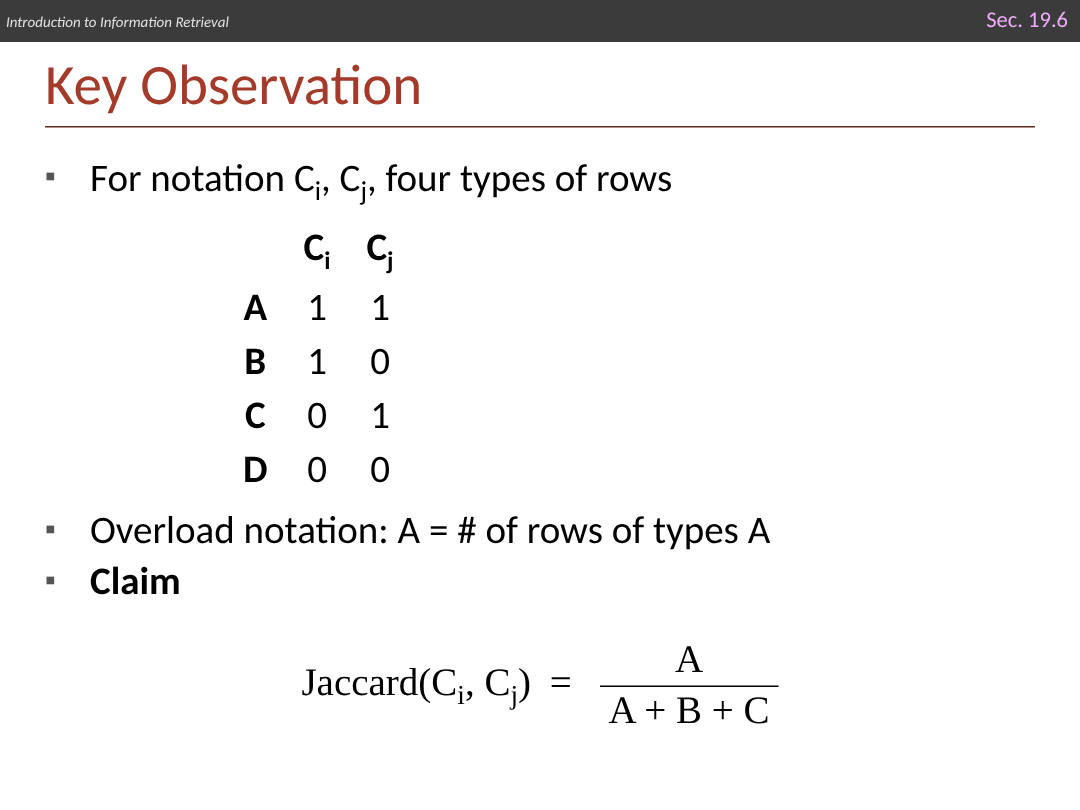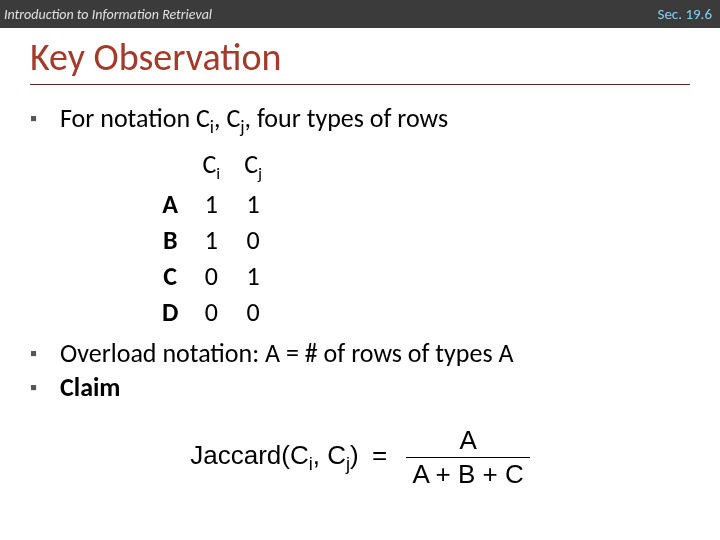--- a/index.html
+++ b/index.html
@@ -17,24 +17,24 @@
     background: #3b3b3b;
     display: flex;
     justify-content: space-between;
     align-items: center;
     padding: 0 8px 0 4px;
     box-sizing: border-box;
   }
   .header-left {
     color: #e0e0e0;
     font-style: italic;
-    font-size: 14px;
+    font-size: 10px;
   }
   .header-right {
-    color: #7dd3fc;
+    color: #f0abfc;
     font-size: 15px;
   }
   .title {
     color: #a43a2a;
     font-size: 38px;
     font-weight: 400;
     margin: 6px 0 8px 30px;
     border-bottom: 1px solid #5a2a20;
     width: 660px;
     padding-bottom: 4px;
@@ -64,27 +64,27 @@
   }
   table {
     border-collapse: collapse;
     font-size: 26px;
   }
   table td, table th {
     padding: 2px 12px;
     text-align: center;
     font-weight: normal;
   }
-  table th { font-weight: normal; }
+  table th { font-weight: bold; }
   table th sub { font-size: 0.65em; vertical-align: sub; }
   table .rowlabel { font-weight: bold; text-align: center; }
   .formula {
     text-align: center;
     margin-top: 22px;
-    font-family: Liberation Sans, sans-serif;
+    font-family: Liberation Serif, serif;
     font-size: 26px;
   }
   .frac {
     display: inline-block;
     vertical-align: middle;
     text-align: center;
     margin-left: 6px;
   }
   .frac .num {
     display: block;

